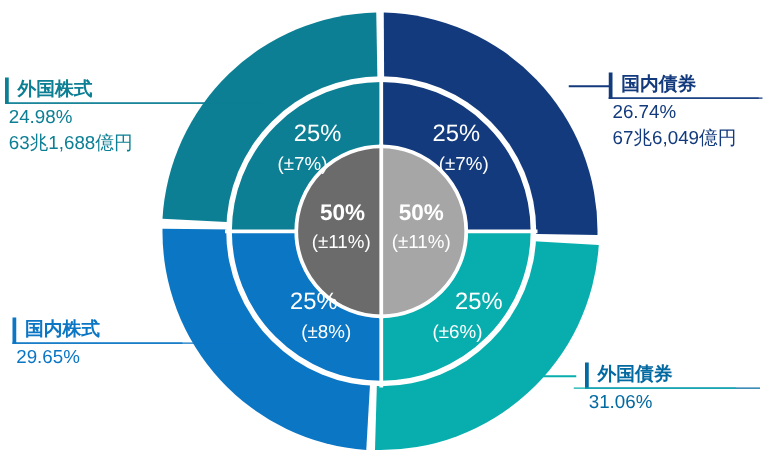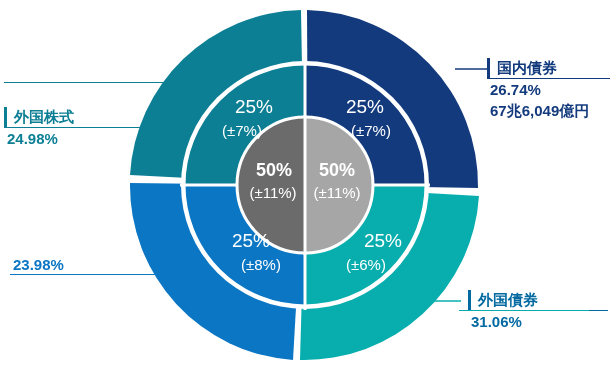--- a/index.html
+++ b/index.html
@@ -12,29 +12,29 @@
   }
   #stage{position:absolute;left:0;top:0;width:610px;height:370px;}
   svg{display:block;position:absolute;left:0;top:0;}
 
   .callout{position:absolute;}
   .callout .cat{
     font-size:15px;font-weight:bold;line-height:19px;
     padding:0 4px 1px 7px;white-space:nowrap;
   }
   .callout .vals{
-    font-size:15px;font-weight:bold;line-height:21px;
+    font-size:15px;font-weight:normal;line-height:21px;
     padding-left:3px;white-space:nowrap;
   }
   .callout .vals div{white-space:nowrap;}
   .bar-left{border-left:3px solid currentColor;}
   .rule{border-bottom:1.5px solid currentColor;}
 
   
-  #cb-foreign-equity{left:4px;top:62px;color:#0c7f94;margin-top:45px;}
+  #cb-foreign-equity{left:4px;top:62px;color:#0c7f94;}
   #cb-domestic-bond{left:487px;top:58px;color:#123a7d;}
   #cb-domestic-equity{left:10px;top:254px;color:#0b76c4;}
   #cb-foreign-bond{left:468px;top:290px;color:#0369a1;}
 
   .ruleline{position:absolute;height:0;border-bottom:1.5px solid;}
 </style>
 </head>
 <body>
 
 <div id="stage">
@@ -106,34 +106,36 @@
     <g stroke-width="1.5" fill="none">
       <line x1="455" y1="69" x2="489" y2="69" stroke="#123a7d"></line>
       <line x1="432" y1="301" x2="461" y2="301" stroke="#08aeae"></line>
     </g>
   </svg>
 
   <div class="callout" id="cb-foreign-equity">
     <div class="cat bar-left rule" style="width:150px">外国株式</div>
     <div class="vals">
       <div>24.98%</div>
+      <div>63兆1,688億円</div>
     </div>
   </div>
 
   <div class="callout" id="cb-domestic-bond">
     <div class="cat bar-left rule" style="width:116px">国内債券</div>
     <div class="vals">
       <div>26.74%</div>
       <div>67兆6,049億円</div>
     </div>
   </div>
 
   <div class="callout" id="cb-domestic-equity">
+    <div class="cat bar-left rule" style="width:122px">国内株式</div>
     <div class="vals">
-      <div>23.98%</div>
+      <div>29.65%</div>
     </div>
   </div>
 
   <div class="callout" id="cb-foreign-bond">
     <div class="cat bar-left rule" style="width:126px">外国債券</div>
     <div class="vals">
       <div>31.06%</div>
     </div>
   </div>
 

